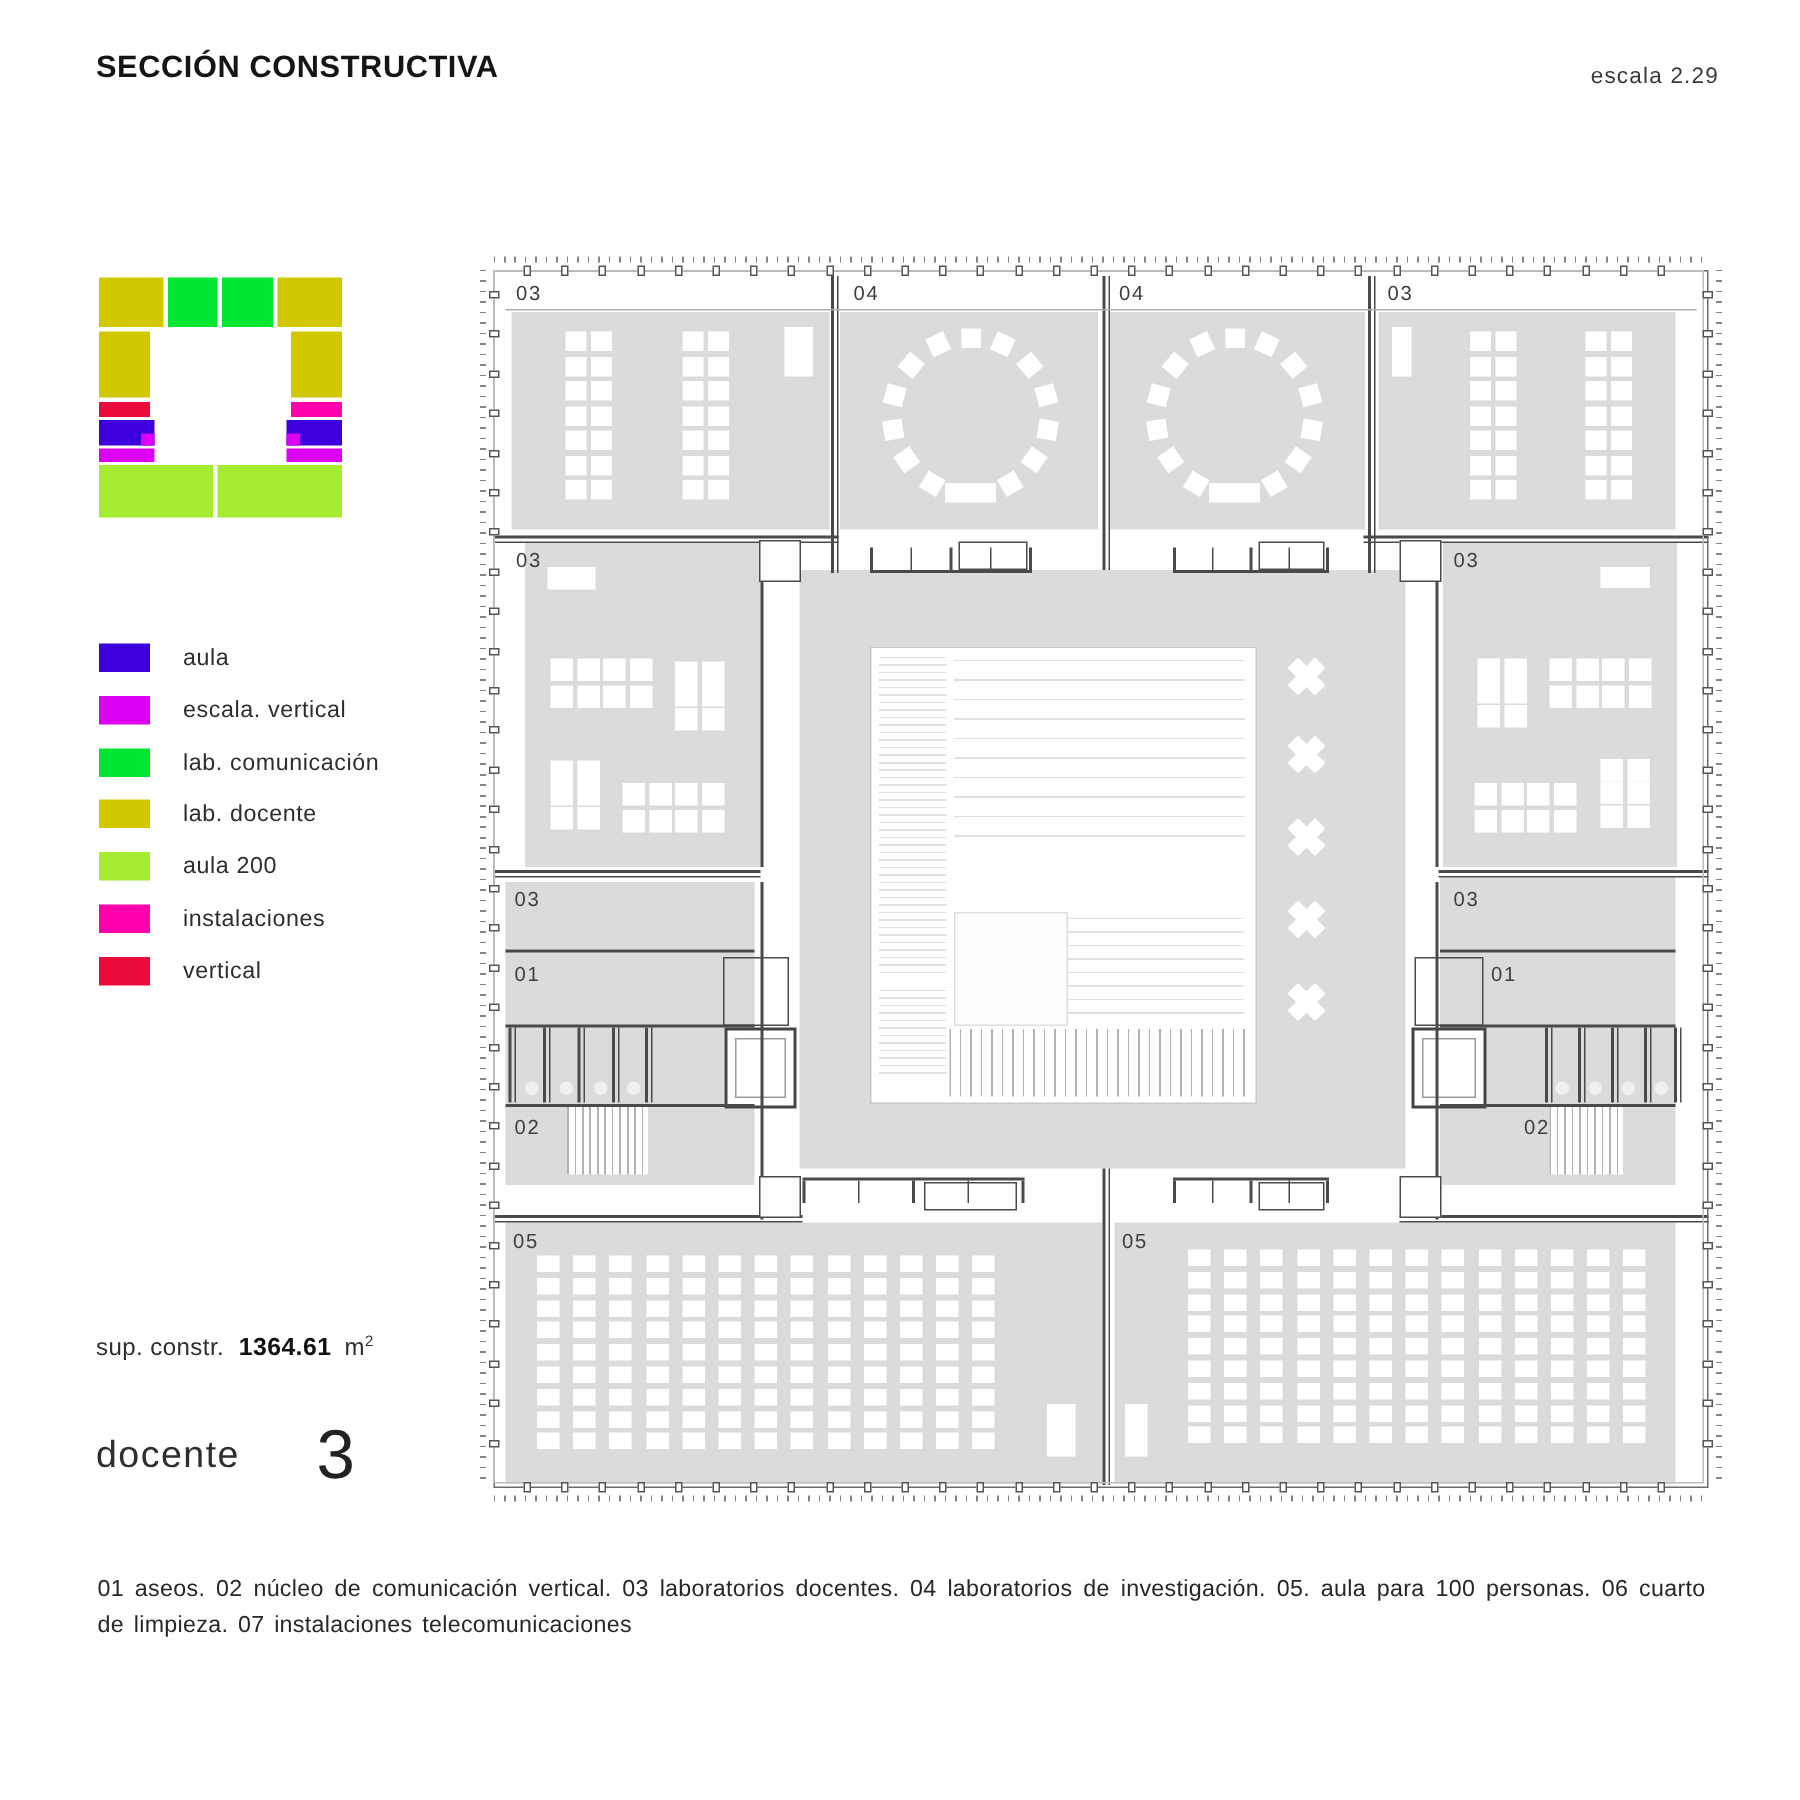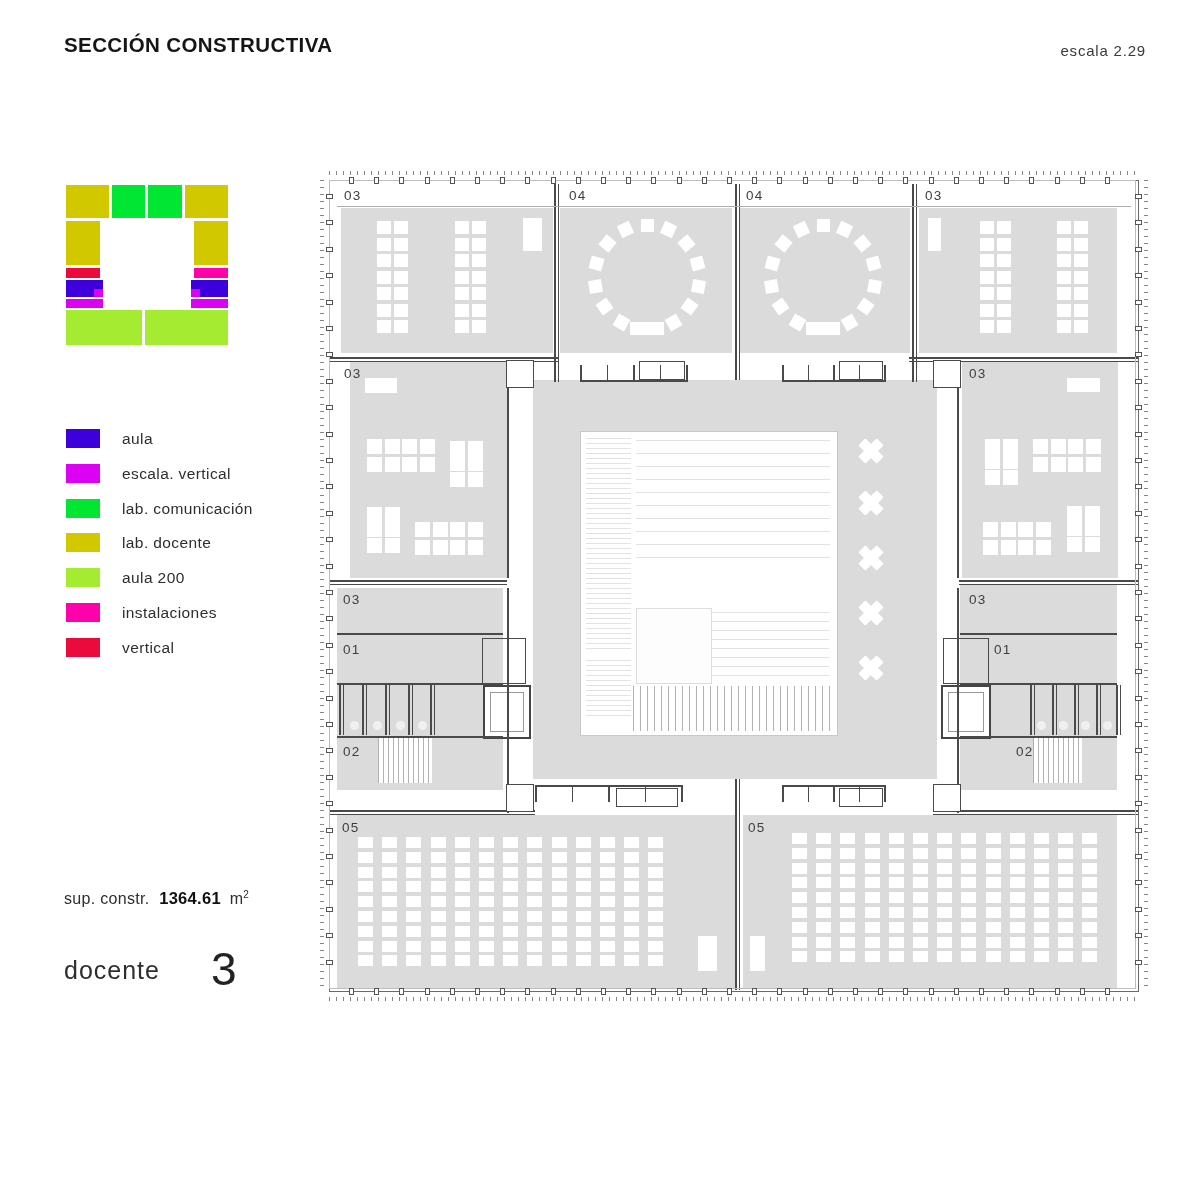--- a/index.html
+++ b/index.html
@@ -97,20 +97,21 @@
         <span class="lg-label">vertical</span>
       </div>
     </div>
   <div id="stats" class="abs">
     <span>sup. constr.</span>
     <b style="margin-left:5px">1364.61</b>
     <span style="margin-left:4px">m</span><sup>2</sup>
   </div>
   <div id="floor-label" class="abs">docente</div>
   <div id="floor-num" class="abs">3</div>
+  <div id="caption" class="abs">01 aseos. 02 núcleo de comunicación vertical. 03 laboratorios docentes. 04 laboratorios de investigación. 05. aula para 100 personas. 06 cuarto de limpieza. 07 instalaciones telecomunicaciones</div>
   <div id="plan" class="abs">
       <div class="room pl" style="left: 12px; top: 28px; width: 212px; height: 145px;"></div>
       <div class="room pl" style="left: 231px; top: 28px; width: 172px; height: 145px;"></div>
       <div class="room pl" style="left: 411px; top: 28px; width: 170px; height: 145px;"></div>
       <div class="room pl" style="left: 590px; top: 28px; width: 198px; height: 145px;"></div>
       <div class="room pl" style="left: 21px; top: 182px; width: 157px; height: 216px;"></div>
       <div class="room pl" style="left: 633px; top: 182px; width: 156px; height: 216px;"></div>
       <div class="room pl" style="left: 8px; top: 408px; width: 166px; height: 45px;"></div>
       <div class="room pl" style="left: 631px; top: 405px; width: 157px; height: 48px;"></div>
       <div class="room pl" style="left: 8px; top: 454px; width: 166px; height: 102px;"></div>

